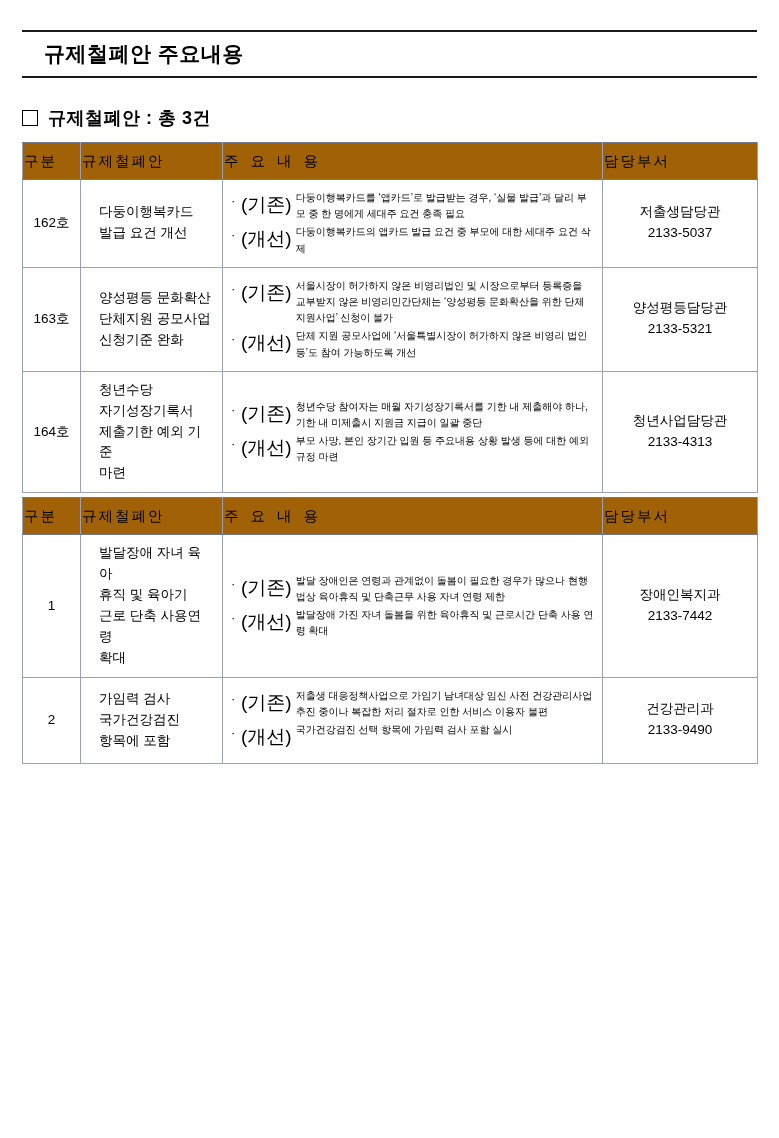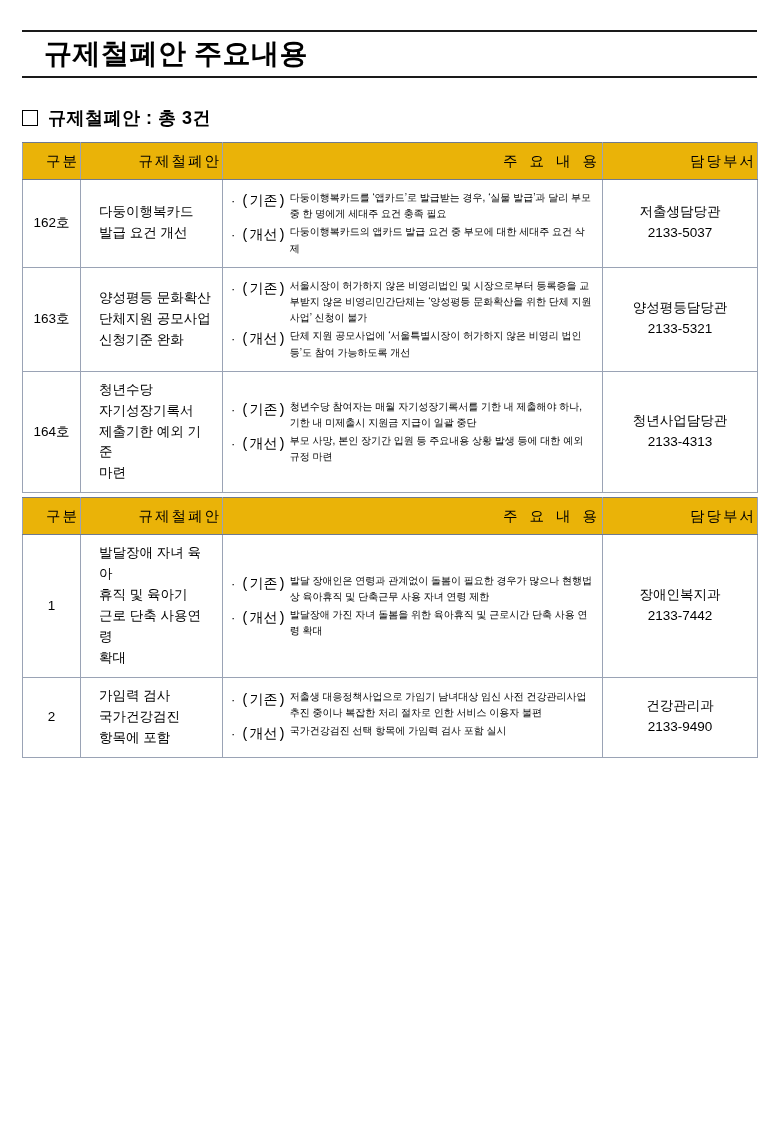--- a/index.html
+++ b/index.html
@@ -39,24 +39,23 @@
     font-size: 21px;
     font-weight: bold;
     letter-spacing: 1px;
     border-right: 2px solid #1a1a1a;
   }
   .doc-header .title {
     flex: 1;
     display: flex;
     align-items: center;
     padding-left: 22px;
-    font-size: 28px;
+    font-size: 21px;
     font-weight: bold;
     letter-spacing: 0.5px;
-    font-family: Liberation Serif, serif;
   }
 
   
   .section-heading {
     display: flex;
     align-items: center;
     margin: 28px 22px 12px 22px;
     font-size: 18px;
     font-weight: bold;
     letter-spacing: 0.5px;
@@ -77,22 +76,22 @@
     border-collapse: collapse;
     table-layout: fixed;
   }
   table.reg th, table.reg td {
     border: 1px solid #9aa3b5;
     vertical-align: middle;
     font-size: 13.5px;
     line-height: 1.55;
   }
   table.reg thead th {
-    background: #eab308;
-    text-align: right;
+    background: #a16207;
+    text-align: left;
     font-weight: normal;
     height: 34px;
     font-size: 14.5px;
     letter-spacing: 2px;
     border-top: 1.6px solid #6f7a90;
     border-bottom: 1.6px solid #6f7a90;
   }
   table.reg thead th.wide-sp {
     letter-spacing: 4px;
   }
@@ -127,24 +126,23 @@
   .bullet-row:last-child { margin-bottom: 0; }
   .dot {
     flex: none;
     width: 10px;
     text-align: left;
     font-size: 13px;
     line-height: 1.62;
   }
   .tag {
     flex: none;
-    font-size: 14px;
+    font-size: 19px;
     line-height: 1.62;
     padding-right: 4px;
-    font-family: Liberation Mono, monospace;
   }
   .btext {
     flex: 1;
     font-size: 10px;
     line-height: 1.62;
     text-indent: 0;
   }
   .dept-line { display: block; }
 </style>
 </head>

